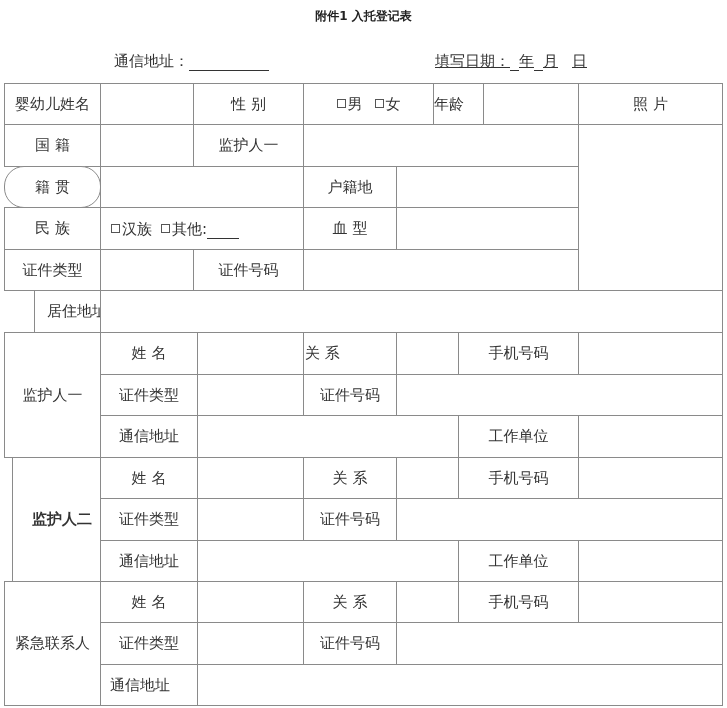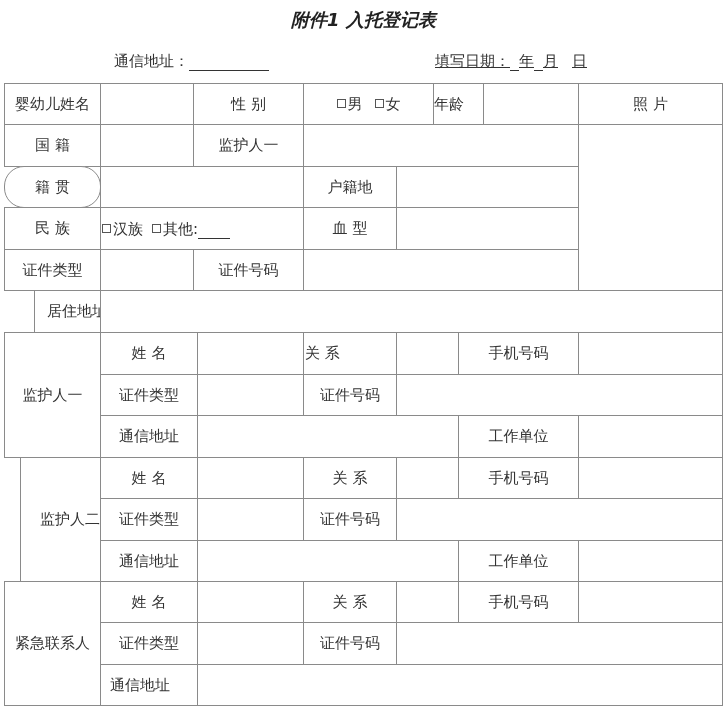--- a/index.html
+++ b/index.html
@@ -1,19 +1,19 @@
 <!DOCTYPE html>
 <html><head>
 <meta charset="utf-8">
 <style>
   html, body { margin:0; padding:0; background:#ffffff; }
   body { width:727px; height:708px; position:relative; overflow:hidden;
          font-family: "DejaVu Sans", "Liberation Sans", sans-serif; color:#333333; }
   .title { position:absolute; left:0; top:8px; width:727px; text-align:center;
-           font-size:18px; font-weight:bold; color:#222222;font-style:italic; }
+           font-size:12px; font-weight:bold; color:#222222; }
   .meta { position:absolute; top:52px; font-size:15px; color:#333333; white-space:nowrap; }
   .cell { position:absolute; box-sizing:border-box; border:1px solid #8a8a8a;
           display:flex; align-items:center; justify-content:center;
           font-size:15px; color:#333333; background:#ffffff; white-space:nowrap; }
   .cell.left { justify-content:flex-start; padding-left:2px; }
   .cell.input { cursor:text; }
   .chk { display:inline-block; width:7px; height:7px; border:1px solid #555; margin-right:2px; vertical-align:middle; position:relative; top:-1px; }
   .blank { display:inline-block; border-bottom:1px solid #333; }
 </style>
 </head>
@@ -46,21 +46,21 @@
 <div class="cell input" style="left:100px;top:124px;width:94px;height:43px;"></div>
 <div class="cell" style="left:193px;top:124px;width:111px;height:43px;">监护人一</div>
 <div class="cell input" style="left:303px;top:124px;width:276px;height:43px;"></div>
 
 <div class="cell" style="left:4px;top:166px;width:97px;height:42px;border-radius:20px;">籍 贯</div>
 <div class="cell input" style="left:100px;top:166px;width:204px;height:42px;"></div>
 <div class="cell" style="left:303px;top:166px;width:94px;height:42px;">户籍地</div>
 <div class="cell input" style="left:396px;top:166px;width:183px;height:42px;"></div>
 
 <div class="cell" style="left:4px;top:207px;width:97px;height:43px;">民 族</div>
-<div class="cell left" style="left:100px;top:207px;width:204px;height:44px;padding-left:1px;">
+<div class="cell left" style="left:100px;top:207px;width:204px;height:44px;padding-left:10px;">
   <span><span class="chk"></span><span>汉族</span></span>
   <span style="display:inline-block;width:9px;"></span>
   <span><span class="chk"></span><span>其他:</span><span class="blank" style="width:32px;">&nbsp;</span></span>
 </div>
 <div class="cell" style="left:303px;top:207px;width:94px;height:43px;">血 型</div>
 <div class="cell input" style="left:396px;top:207px;width:183px;height:43px;"></div>
 
 <div class="cell" style="left:4px;top:249px;width:97px;height:42px;">证件类型</div>
 <div class="cell input" style="left:100px;top:249px;width:94px;height:42px;"></div>
 <div class="cell" style="left:193px;top:249px;width:111px;height:42px;">证件号码</div>
@@ -80,21 +80,21 @@
 <div class="cell" style="left:100px;top:374px;width:98px;height:42px;">证件类型</div>
 <div class="cell input" style="left:197px;top:374px;width:107px;height:42px;"></div>
 <div class="cell" style="left:303px;top:374px;width:94px;height:42px;">证件号码</div>
 <div class="cell input" style="left:396px;top:374px;width:327px;height:42px;"></div>
 
 <div class="cell" style="left:100px;top:415px;width:98px;height:43px;">通信地址</div>
 <div class="cell input" style="left:197px;top:415px;width:262px;height:43px;"></div>
 <div class="cell" style="left:458px;top:415px;width:121px;height:43px;">工作单位</div>
 <div class="cell input" style="left:578px;top:415px;width:145px;height:43px;"></div>
 
-<div class="cell" style="left:20px;top:457px;width:100px;height:125px;">监护人二</div>
+<div class="cell" style="left:12px;top:457px;width:100px;height:125px;font-weight:bold;">监护人二</div>
 <div class="cell" style="left:100px;top:457px;width:98px;height:42px;">姓 名</div>
 <div class="cell input" style="left:197px;top:457px;width:107px;height:42px;"></div>
 <div class="cell" style="left:303px;top:457px;width:94px;height:42px;">关 系</div>
 <div class="cell input" style="left:396px;top:457px;width:63px;height:42px;"></div>
 <div class="cell" style="left:458px;top:457px;width:121px;height:42px;">手机号码</div>
 <div class="cell input" style="left:578px;top:457px;width:145px;height:42px;"></div>
 
 <div class="cell" style="left:100px;top:498px;width:98px;height:43px;">证件类型</div>
 <div class="cell input" style="left:197px;top:498px;width:107px;height:43px;"></div>
 <div class="cell" style="left:303px;top:498px;width:94px;height:43px;">证件号码</div>

